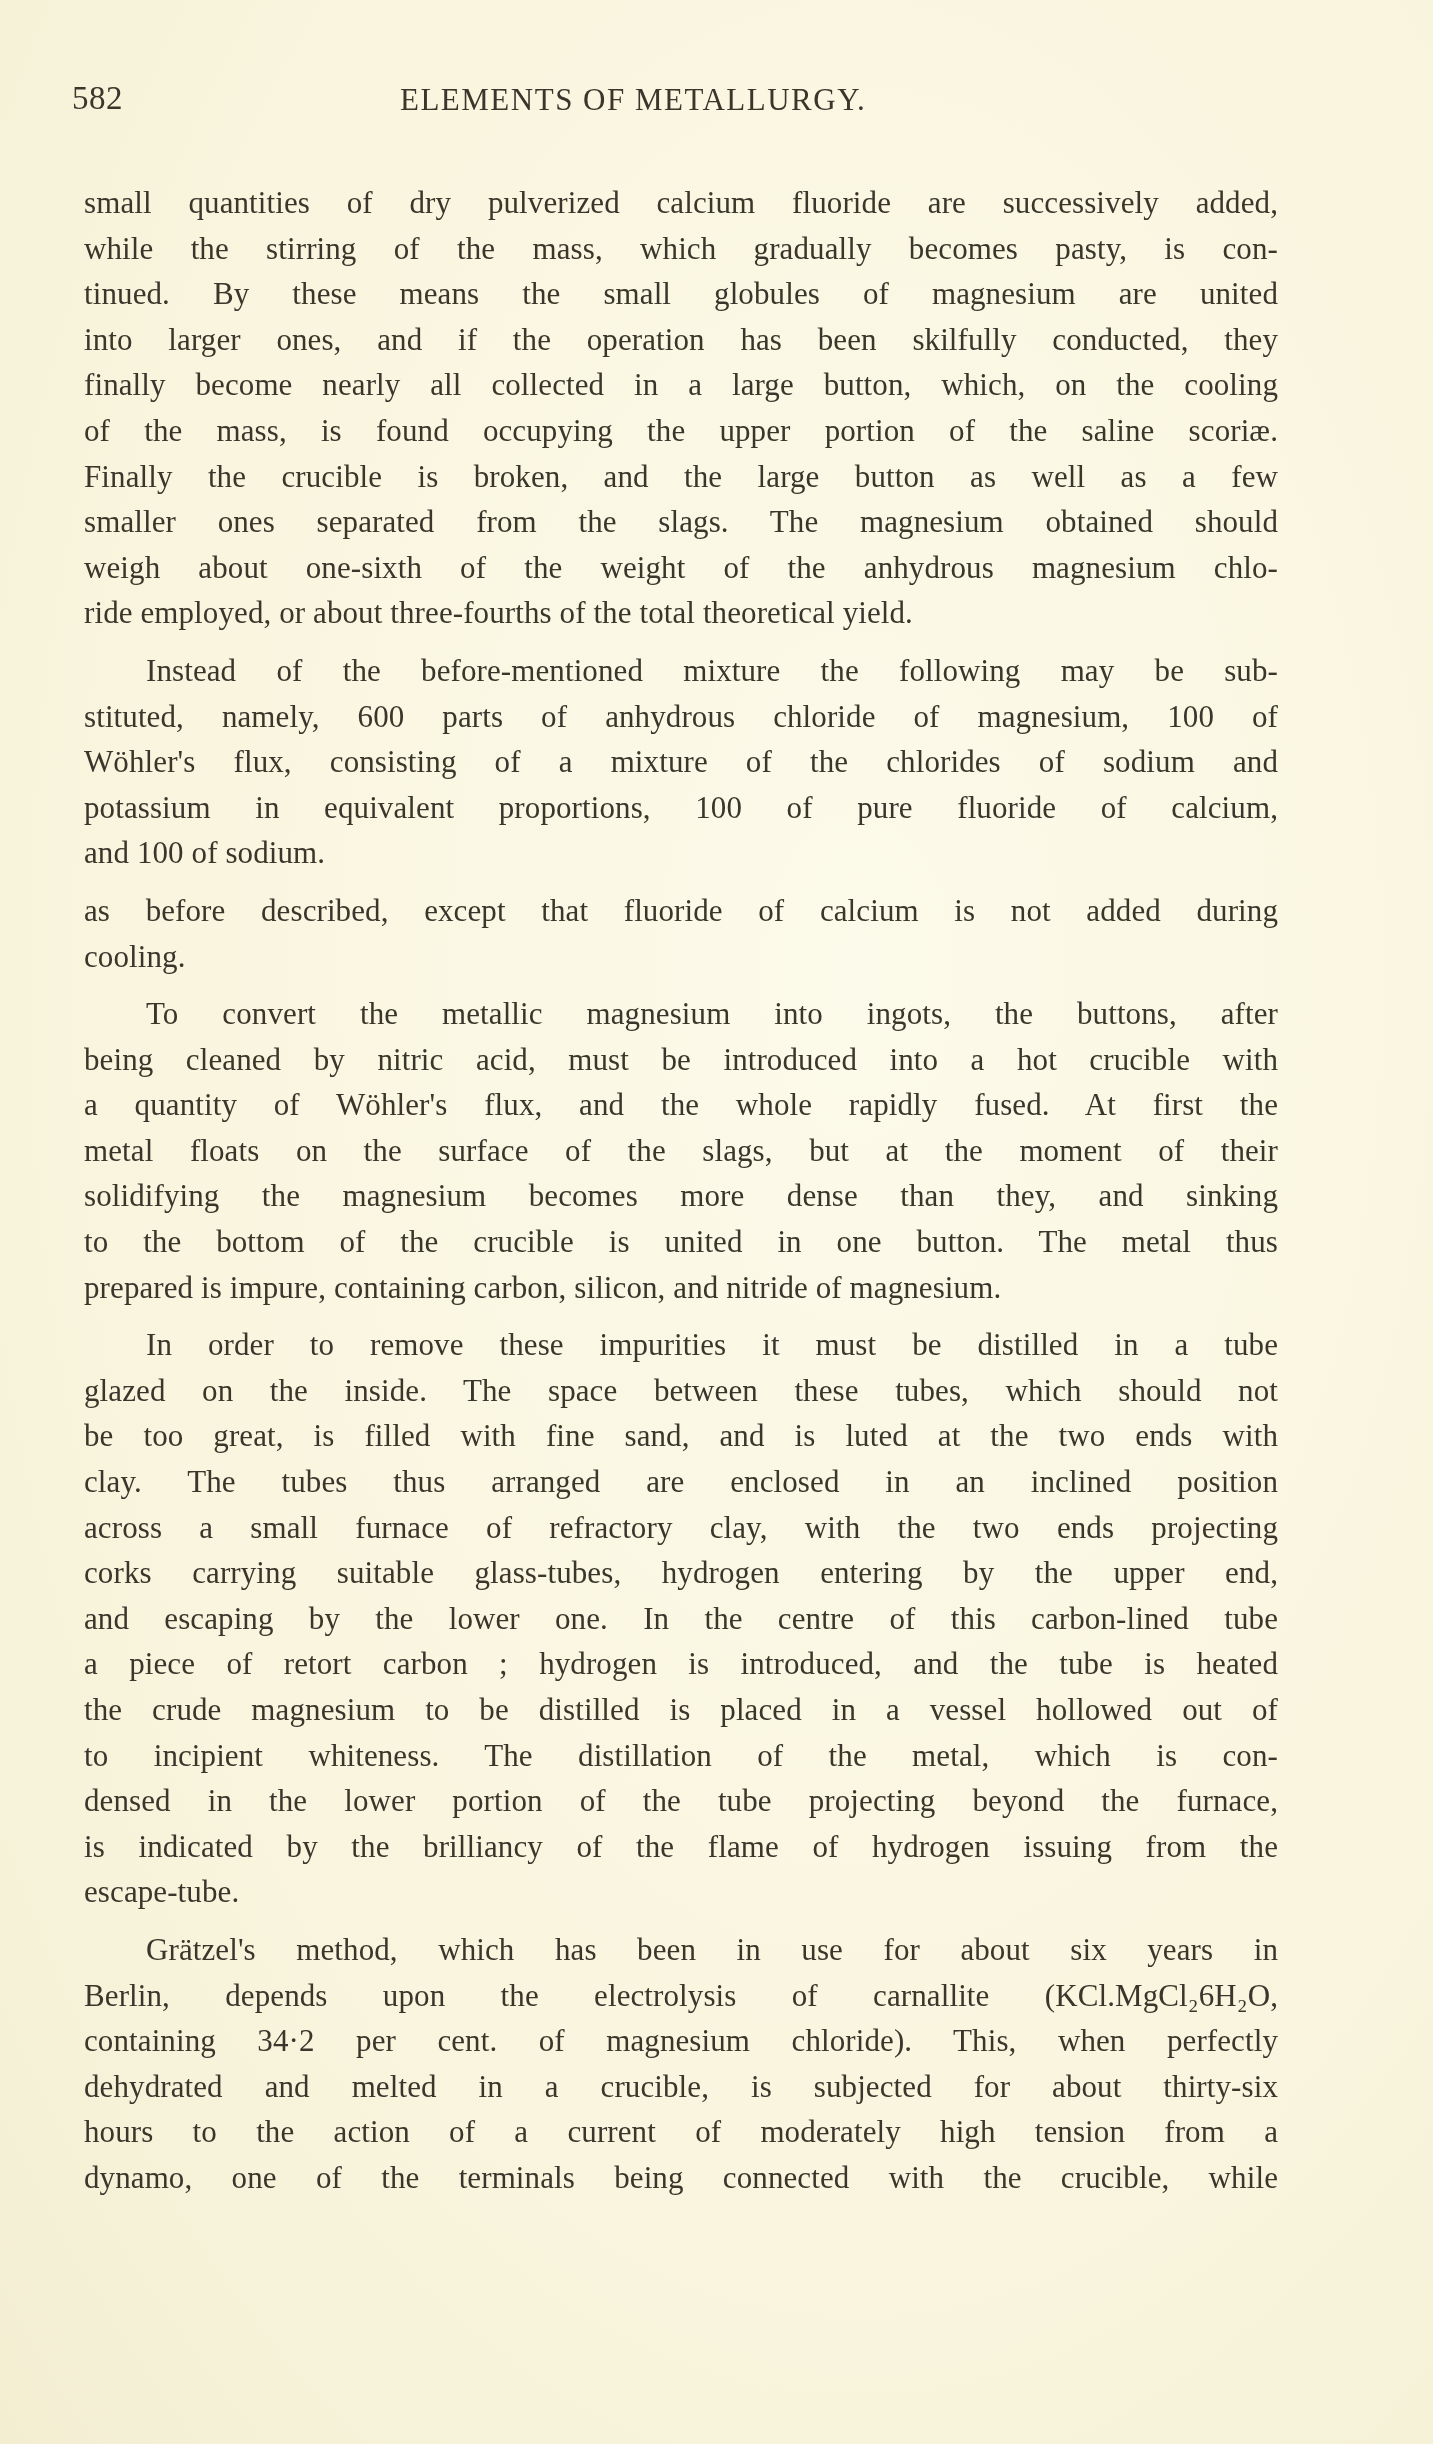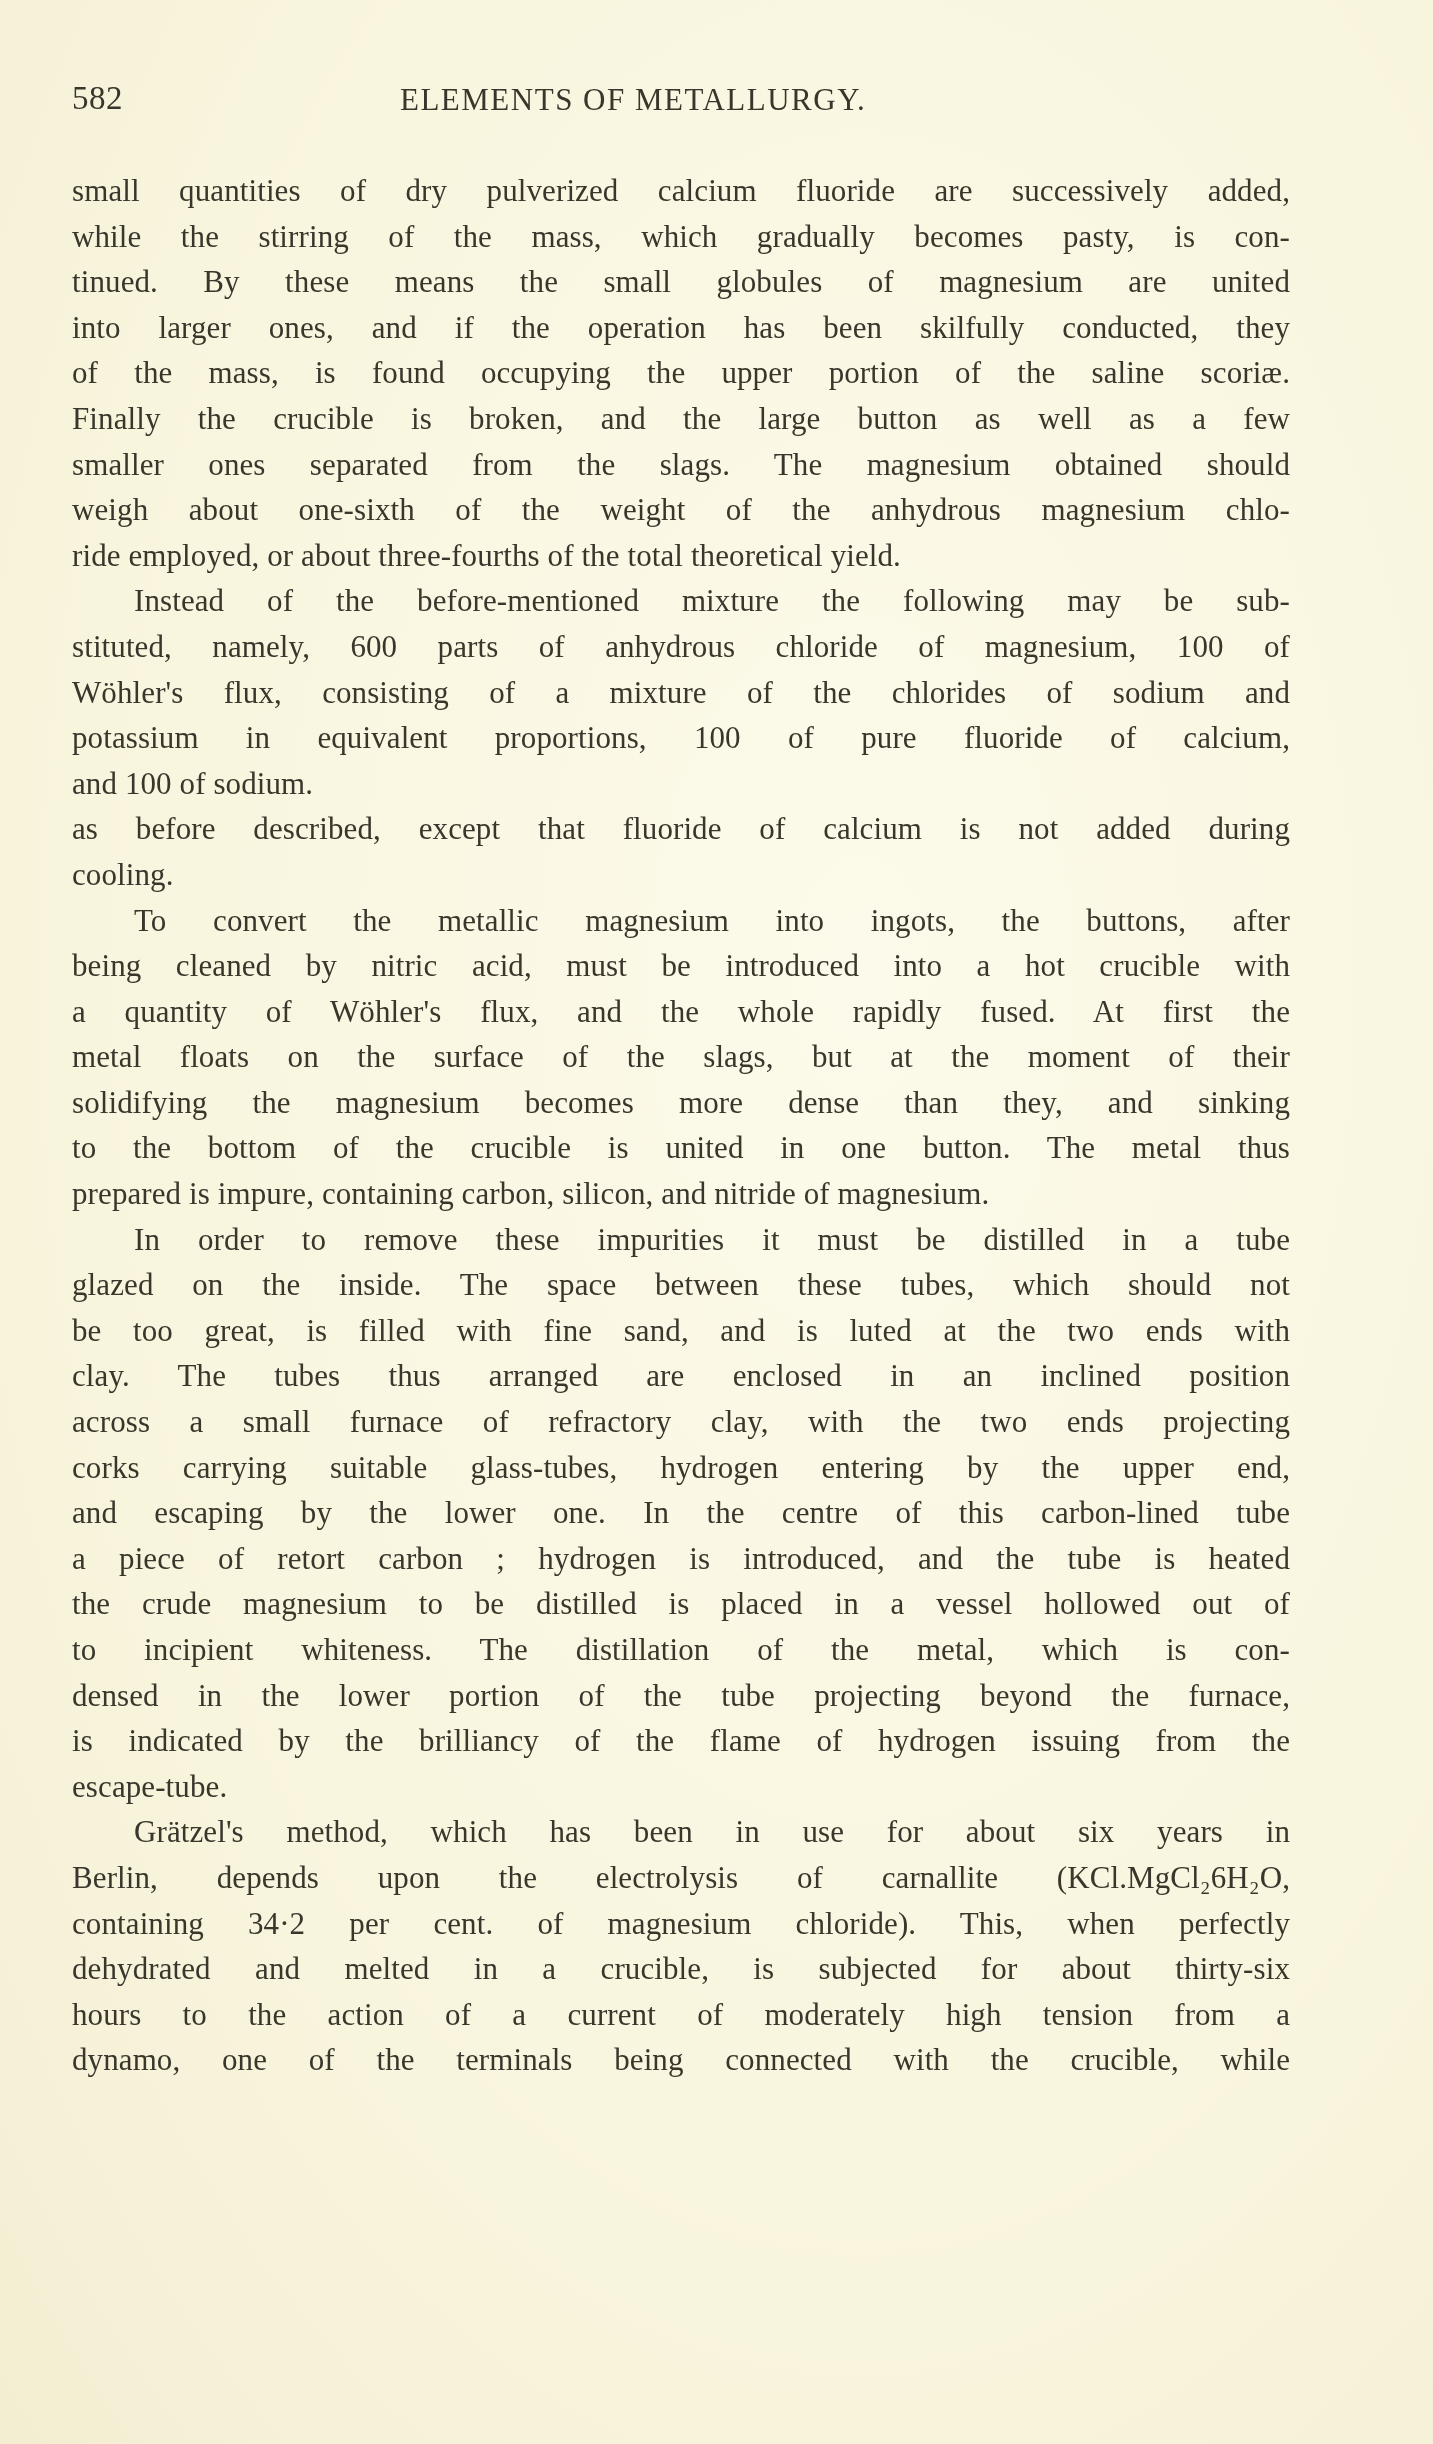--- a/index.html
+++ b/index.html
@@ -15,21 +15,21 @@
   .running-head {
     position: absolute; top: 80px; left: 72px; width: 1220px; height: 44px;
     font-size: 31px; letter-spacing: 0.5px;
   }
   .page-number { position: absolute; left: 0; top: 0; font-size: 33px; }
   .running-title { position: absolute; left: 328px; top: 2px; letter-spacing: 1.5px; }
   .body-text {
     position: absolute; top: 168px; left: 72px; width: 1218px;
     font-size: 31px; line-height: 45.6px;
   }
-  .para { margin: 0; }
+  .para { margin: 12px; }
   .line {
     display: block; height: 45.6px; white-space: nowrap;
     text-align: justify; text-align-last: justify;
     letter-spacing: 0.1px;
   }
   .line.last { text-align-last: left; }
   .line.indent { padding-left: 62px; }
 </style>
 </head>
 <body>
@@ -38,20 +38,21 @@
   <div class="running-head">
     <span class="page-number">582</span>
     <span class="running-title">ELEMENTS OF METALLURGY.</span>
   </div>
   <div class="body-text" id="body-text">
       <div class="para">
         <span class="line">small quantities of dry pulverized calcium fluoride are successively added,</span>
         <span class="line">while the stirring of the mass, which gradually becomes pasty, is con-</span>
         <span class="line">tinued.  By these means the small globules of magnesium are united</span>
         <span class="line">into larger ones, and if the operation has been skilfully conducted, they</span>
+        <span class="line">finally become nearly all collected in a large button, which, on the cooling</span>
         <span class="line">of the mass, is found occupying the upper portion of the saline scoriæ.</span>
         <span class="line">Finally the crucible is broken, and the large button as well as a few</span>
         <span class="line">smaller ones separated from the slags.  The magnesium obtained should</span>
         <span class="line">weigh about one-sixth of the weight of the anhydrous magnesium chlo-</span>
         <span class="line last">ride employed, or about three-fourths of the total theoretical yield.</span>
       </div>
       <div class="para">
         <span class="line indent">Instead of the before-mentioned mixture the following may be sub-</span>
         <span class="line">stituted, namely, 600 parts of anhydrous chloride of magnesium, 100 of</span>
         <span class="line">Wöhler's flux, consisting of a mixture of the chlorides of sodium and</span>

